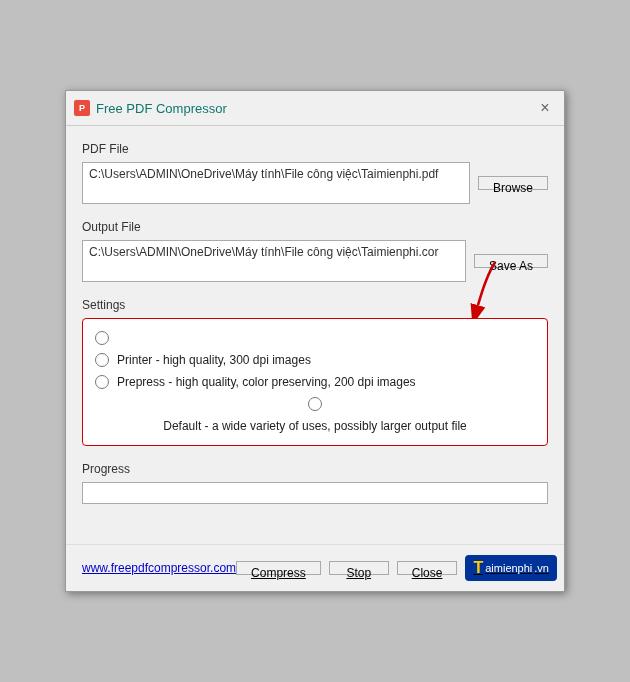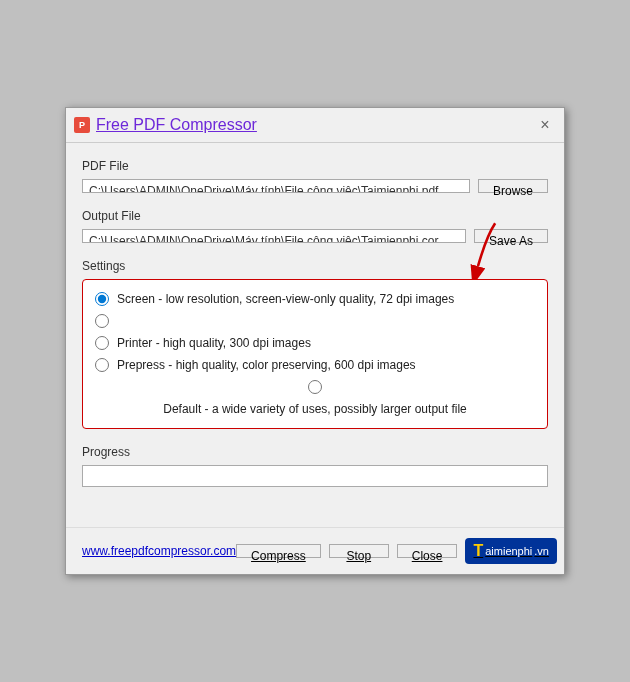--- a/index.html
+++ b/index.html
@@ -38,24 +38,23 @@
       background: #e74c3c;
       border-radius: 2px;
       display: flex;
       align-items: center;
       justify-content: center;
       color: white;
       font-size: 9px;
       font-weight: bold;
     }
     .title-text {
-      font-size: 16px;
+      font-size: 13px;
       font-weight: normal;
-      color: #6d28d9;
-      text-decoration: underline;
+      color: #0f766e;
     }
     .close-btn {
       width: 22px;
       height: 22px;
       background: none;
       border: none;
       cursor: pointer;
       display: flex;
       align-items: center;
       justify-content: center;
@@ -77,21 +76,21 @@
       gap: 8px;
       margin-bottom: 16px;
     }
     .file-input {
       flex: 1;
       border: 1px solid #aaa;
       background: white;
       padding: 4px 6px;
       font-size: 12px;
       color: #333;
-      height: 14px;
+      height: 42px;
       overflow: hidden;
       white-space: nowrap;
     }
     .btn {
       background: #f0f0f0;
       border: 1px solid #aaa;
       padding: 4px 14px;
       font-size: 12px;
       cursor: pointer;
       height: 14px;
@@ -219,33 +218,29 @@
             <marker id="arrowhead" markerWidth="8" markerHeight="6" refX="0" refY="3" orient="auto">
               <polygon points="0 0, 8 3, 0 6" fill="#cc0000"></polygon>
             </marker>
           </defs>
           <path d="M 60 5 Q 50 20 40 55" stroke="#cc0000" stroke-width="3" fill="none" marker-end="url(#arrowhead)"></path>
         </svg>
 
         <div class="settings-group">
 
           <div class="radio-item">
-            <input type="radio" name="quality" class="radio-input" checked="" style="">
-            <span>Screen - low resolution, screen-view-only quality, 72 dpi images</span>
-          </div>
-          <div class="radio-item">
             <input type="radio" name="quality" class="radio-input" style="">
           </div>
           <div class="radio-item">
             <input type="radio" name="quality" class="radio-input" style="">
             <span>Printer - high quality, 300 dpi images</span>
           </div>
           <div class="radio-item">
             <input type="radio" name="quality" class="radio-input" style="">
-            <span>Prepress - high quality, color preserving, 600 dpi images</span>
+            <span>Prepress - high quality, color preserving, 200 dpi images</span>
           </div>
           <div class="radio-item">
             <input type="radio" name="quality" class="radio-input" style="">
             <span>Default - a wide variety of uses, possibly larger output file</span>
           </div>
         </div>
       </div>
     </div>
 
     <div class="progress-section">

